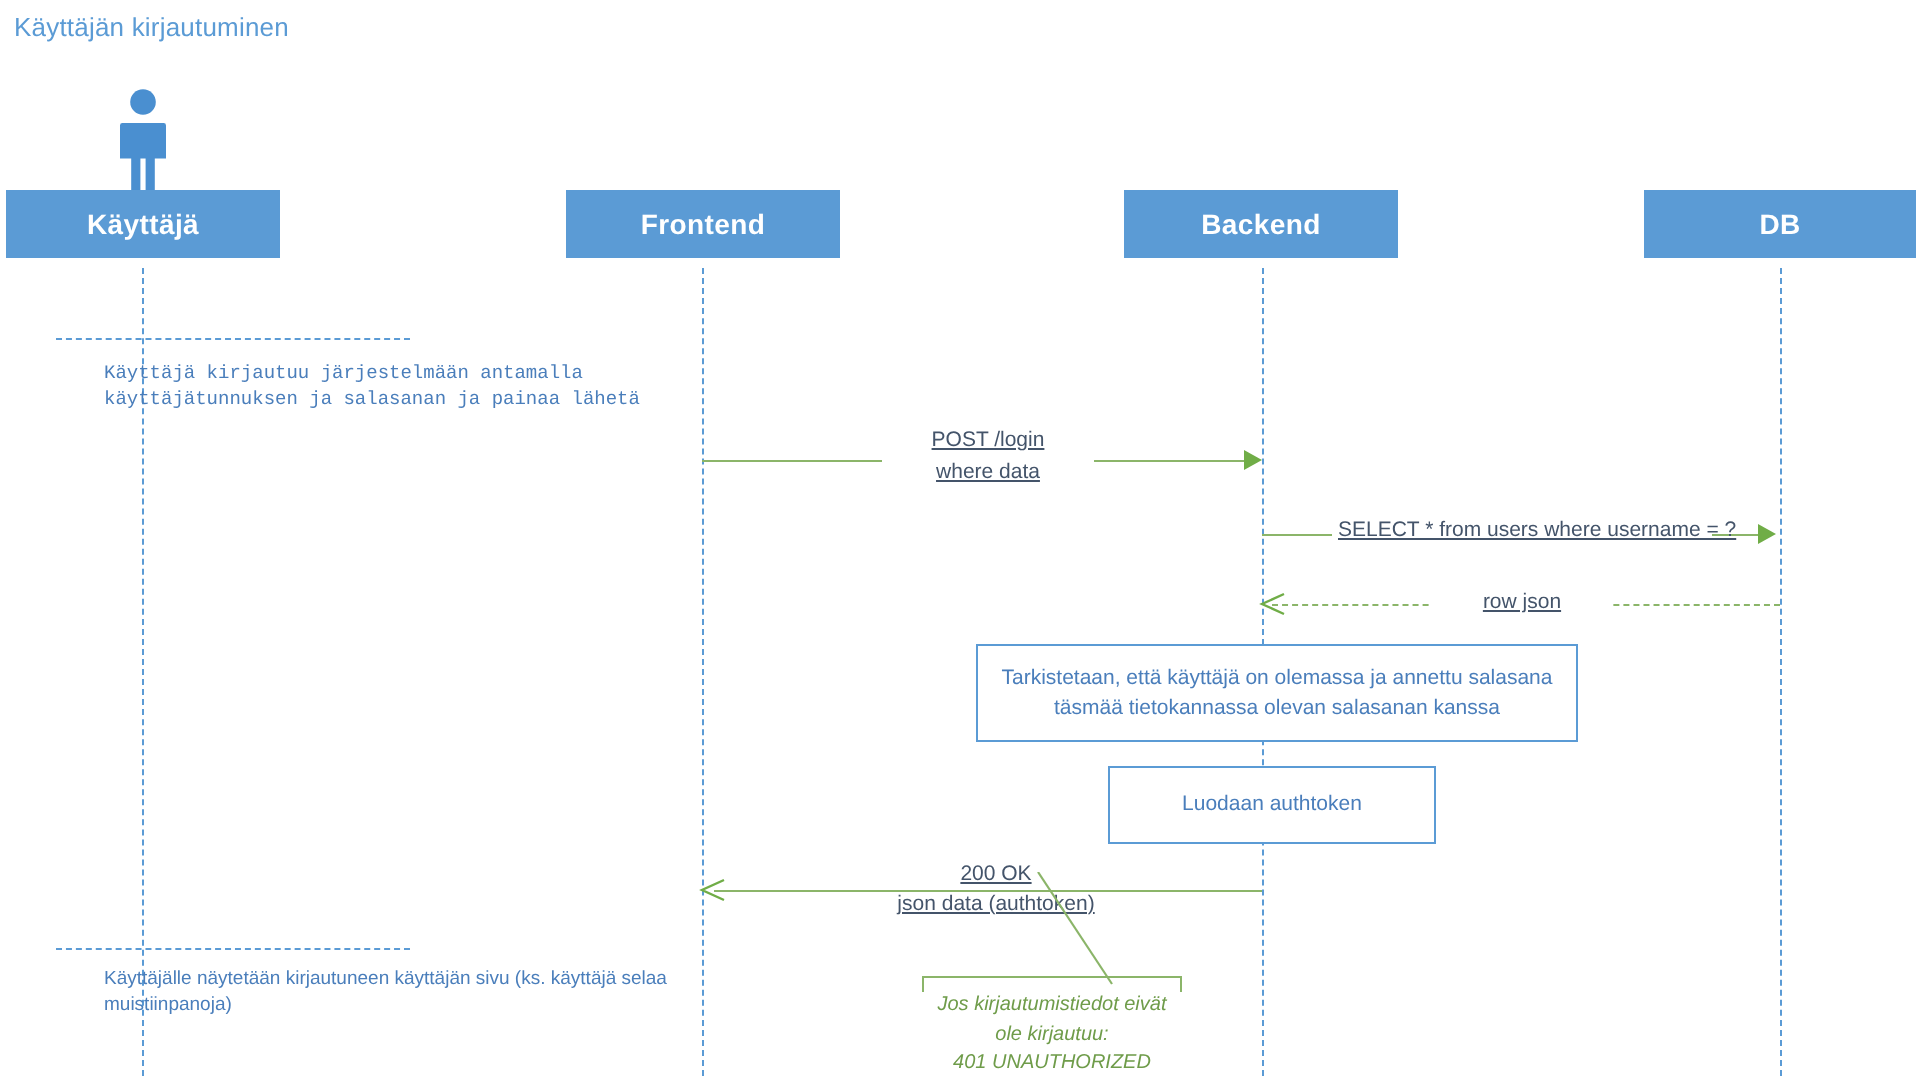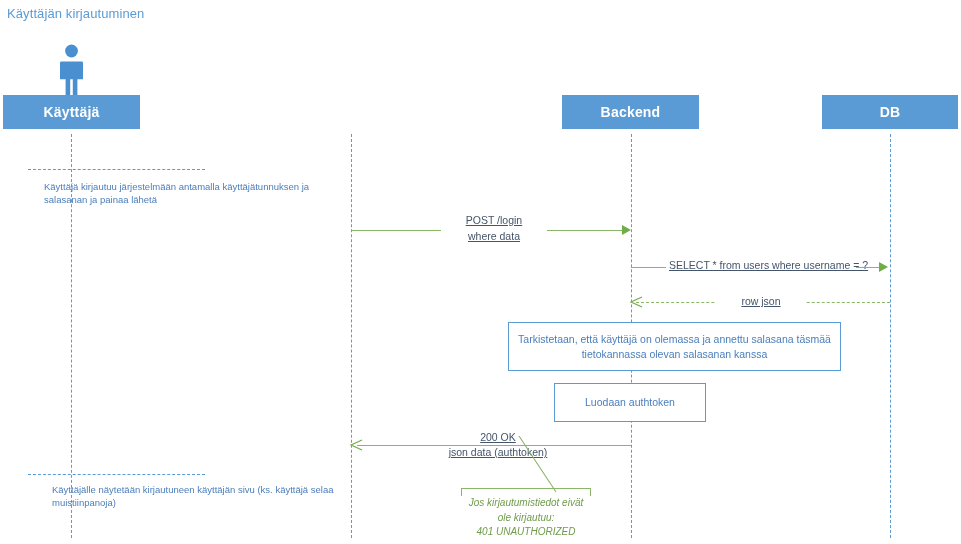--- a/index.html
+++ b/index.html
@@ -174,53 +174,56 @@
   </div>
 
   <div class="lifeline" style="left:71px;"></div>
   <div class="lifeline" style="left:351px;"></div>
   <div class="lifeline" style="left:631px;"></div>
   <div class="lifeline" style="left:890px;"></div>
 
   <div class="participant" style="left:3px;   top:95px; width:137px;">
     <span>Käyttäjä</span>
   </div>
+  <div class="participant" style="left:283px; top:95px; width:137px;">
+    <span>Frontend</span>
+  </div>
   <div class="participant" style="left:562px; top:95px; width:137px;">
     <span>Backend</span>
   </div>
   <div class="participant" style="left:822px; top:95px; width:136px;">
     <span>DB</span>
   </div>
 
   <div class="sep-dash" style="left:28px; top:169px; width:177px;"></div>
 
-  <div class="note-text" style="left:44px; top:180px; width:300px;">Käyttäjä kirjautuu järjestelmään antamalla käyttäjätunnuksen ja salasanan ja painaa lähetä</div>
+  <div class="note-text" style="left:52px; top:180px; width:300px;font-family:Liberation Mono, monospace;">Käyttäjä kirjautuu järjestelmään antamalla käyttäjätunnuksen ja salasanan ja painaa lähetä</div>
 
   <div class="msg-line" style="left:351px; top:230px; width:274px;"></div>
   <div class="arrow-head arrow-right" style="left:622px; top:225px;"></div>
   <div class="msg-label green-bg" style="left:441px; top:214px; width:100px;">POST /login</div>
   <div class="msg-label green-bg" style="left:441px; top:230px; width:100px;">where data</div>
 
   <div class="msg-line" style="left:631px; top:267px; width:250px;"></div>
   <div class="arrow-head arrow-right" style="left:879px; top:262px;"></div>
   <div class="msg-label green-bg" style="left:666px; top:259px; width:184px;">SELECT * from users where username = ?</div>
 
   <div class="msg-line dashed" style="left:636px; top:302px; width:254px;"></div>
   <div class="arrow-head arrow-left-open" style="left:629px; top:295px;">
     <svg width="14" height="14" viewBox="0 0 14 14" xmlns="http://www.w3.org/2000/svg">
       <path d="M13 2 L2 7 L13 12" fill="none" stroke="#70ad47" stroke-width="1.2"></path>
     </svg>
   </div>
   <div class="msg-label green-bg" style="left:716px; top:295px; width:84px;">row json</div>
 
-  <div class="proc-box" style="left:508px; top:322px; width:333px; height:49px;">
+  <div class="proc-box" style="left:488px; top:322px; width:301px; height:49px;">
     <span>Tarkistetaan, että käyttäjä on olemassa ja annettu salasana täsmää tietokannassa olevan salasanan kanssa</span>
   </div>
 
-  <div class="proc-box" style="left:554px; top:383px; width:152px; height:39px;">
+  <div class="proc-box" style="left:554px; top:383px; width:164px; height:39px;">
     <span>Luodaan authtoken</span>
   </div>
 
   <div class="msg-line" style="left:357px; top:445px; width:274px;"></div>
   <div class="arrow-head arrow-left-open" style="left:349px; top:438px;">
     <svg width="14" height="14" viewBox="0 0 14 14" xmlns="http://www.w3.org/2000/svg">
       <path d="M13 2 L2 7 L13 12" fill="none" stroke="#70ad47" stroke-width="1.2"></path>
     </svg>
   </div>
   <div class="msg-label green-bg" style="left:435px; top:431px; width:120px;">200 OK</div>

